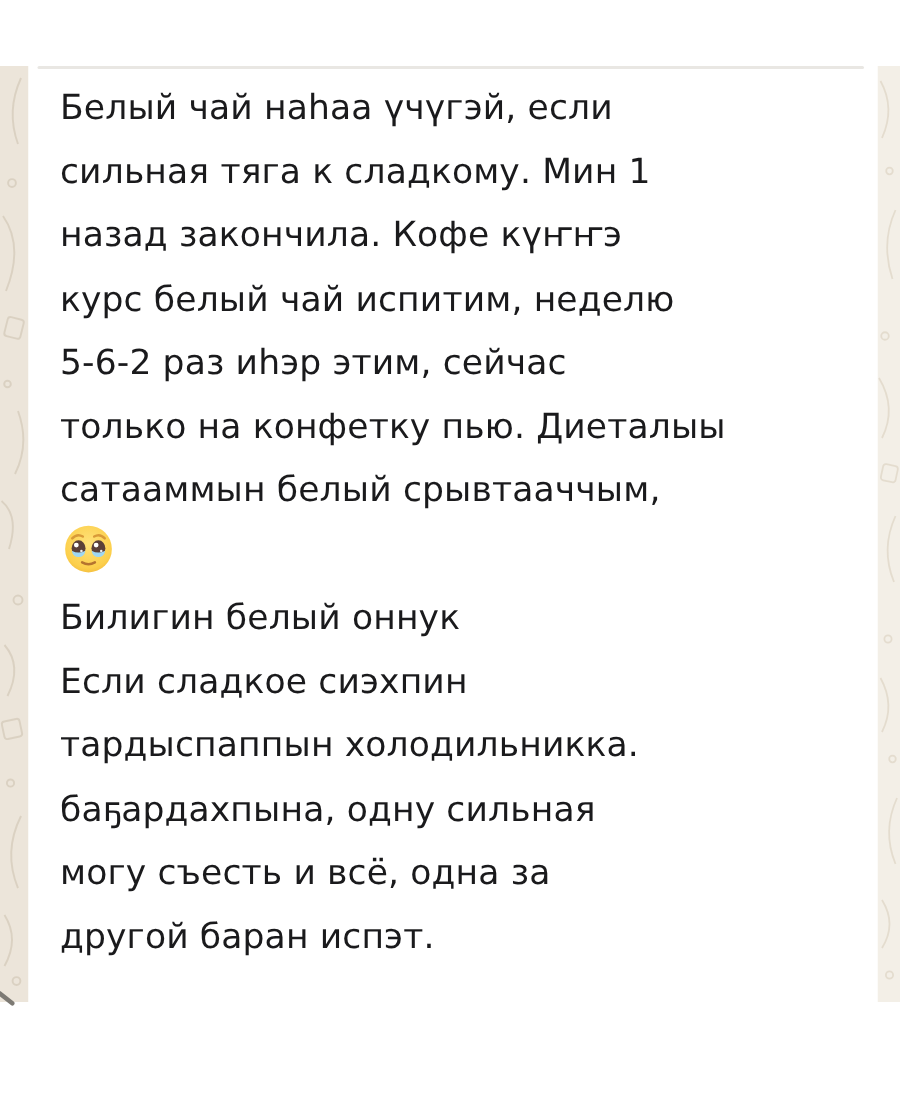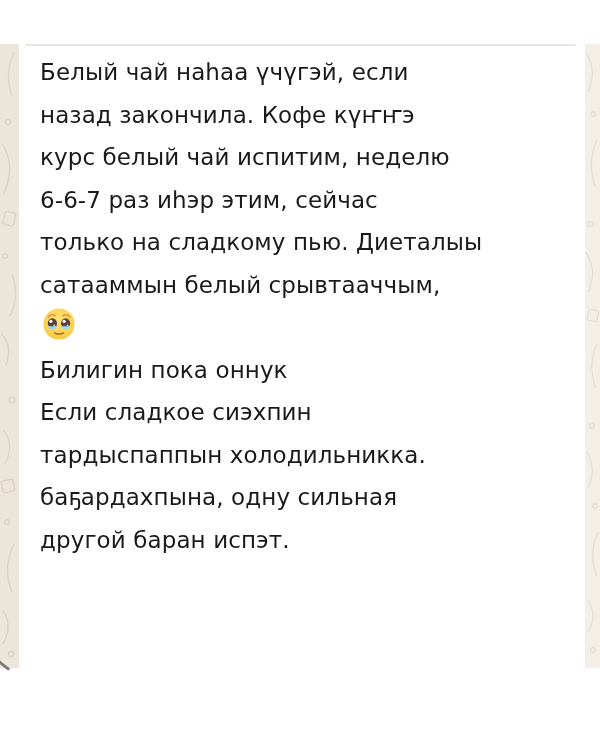--- a/index.html
+++ b/index.html
@@ -98,24 +98,25 @@
         <circle cx="8" cy="606" r="2.4"></circle>
       </g>
     </svg>
   </div>
 
   <div class="bubble">
     <div class="divider"></div>
 
     <div class="msg">
       <div class="line">Белый чай наһаа үчүгэй, если</div>
+      <div class="line">сильная тяга к сладкому. Мин 1</div>
       <div class="line">назад закончила. Кофе күҥҥэ</div>
       <div class="line">курс белый чай испитим, неделю</div>
-      <div class="line">6-6-7 раз иһэр этим, сейчас</div>
-      <div class="line">только на сладкому пью. Диеталыы</div>
+      <div class="line">5-6-2 раз иһэр этим, сейчас</div>
+      <div class="line">только на конфетку пью. Диеталыы</div>
       <div class="line">сатааммын белый срывтааччым,</div>
 
       <div class="line">
         <span class="emoji" aria-label="🥹">
           <svg viewBox="0 0 36 36">
             <defs>
               <radialGradient id="faceGrad" cx="50%" cy="38%" r="70%">
                 <stop offset="0%" stop-color="#ffe27a"></stop>
                 <stop offset="75%" stop-color="#fccf4b"></stop>
                 <stop offset="100%" stop-color="#f0b63a"></stop>
@@ -133,23 +134,24 @@
             <circle cx="9.4" cy="15.2" r="1.7" fill="#ffffff"></circle>
             <circle cx="23.4" cy="15.2" r="1.7" fill="#ffffff"></circle>
             <circle cx="13" cy="19.4" r="0.9" fill="#ffffff" opacity="0.9"></circle>
             <circle cx="27" cy="19.4" r="0.9" fill="#ffffff" opacity="0.9"></circle>
 
             <path d="M13.5 27.5 Q18 30 22.5 27.5" fill="none" stroke="#b5742f" stroke-width="1.8" stroke-linecap="round"></path>
           </svg>
         </span>
       </div>
 
-      <div class="line">Билигин пока оннук</div>
+      <div class="line">Билигин белый оннук</div>
       <div class="line">Если сладкое сиэхпин</div>
       <div class="line">тардыспаппын холодильникка.</div>
       <div class="line">баҕардахпына, одну сильная</div>
+      <div class="line">могу съесть и всё, одна за</div>
       <div class="line">другой баран испэт.</div>
     </div>
   </div>
 
   <div class="edge-mark"></div>
 
 </div>
 
 </body></html>

